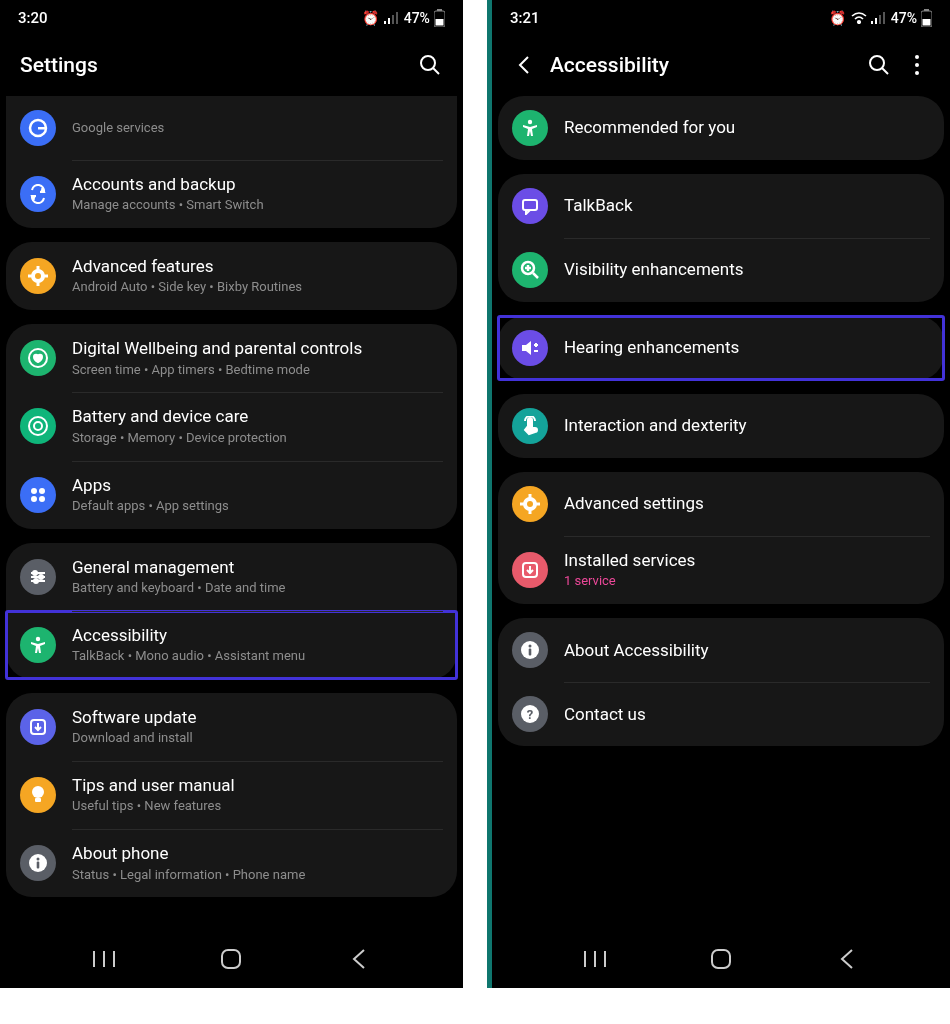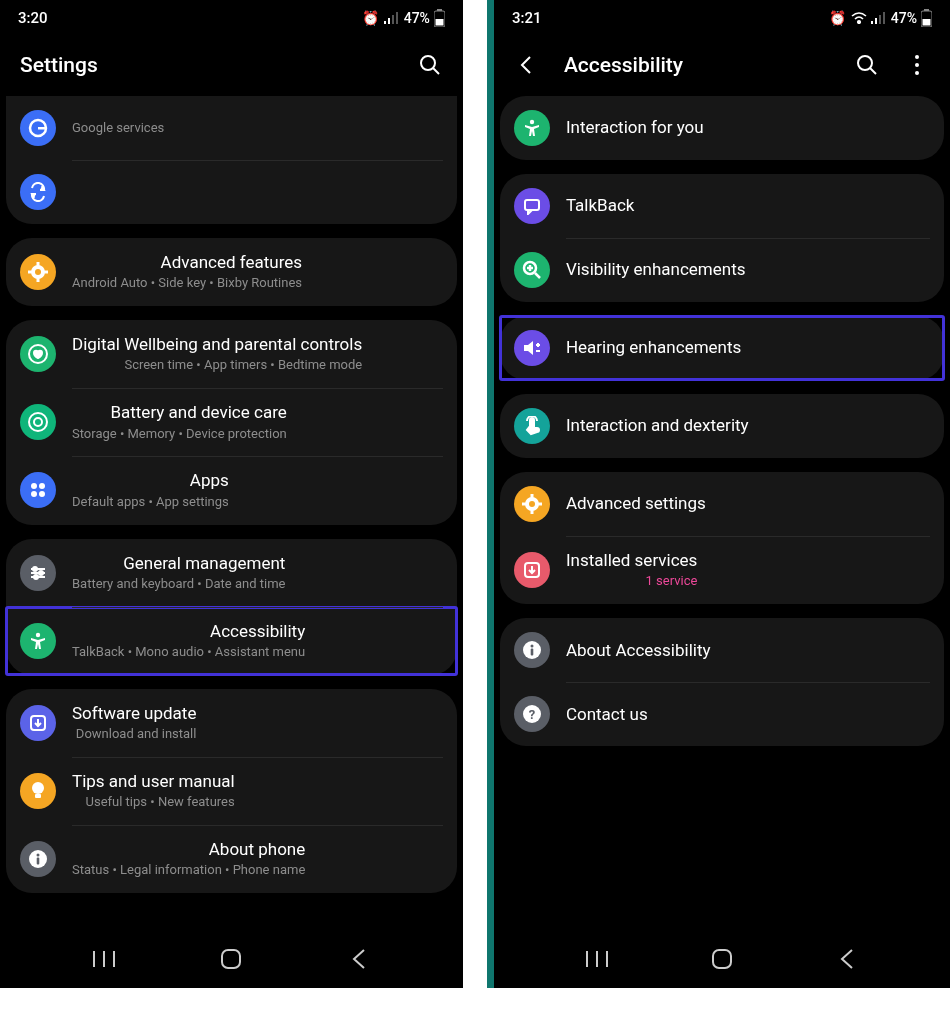--- a/index.html
+++ b/index.html
@@ -1,30 +1,30 @@
 <!DOCTYPE html>
 <html><head>
 <meta charset="utf-8">
 <style>
   * { margin:0; padding:0; box-sizing:border-box; font-family:-apple-system,Roboto,Arial,sans-serif; }
   body { background:#fff; display:flex; width:950px; height:1024px; }
   .phone { width:475px; height:988px; background:#000; color:#fff; display:flex; flex-direction:column; position:relative; }
-  .phone + .phone { border-left:7px solid #0f766e;margin-left:24px; }
+  .phone + .phone { border-left:5px solid #0f766e;margin-left:24px; }
   .status-bar { height:36px; display:flex; align-items:center; justify-content:space-between; padding:0 18px; font-size:15px; font-weight:500; }
   .status-right { display:flex; align-items:center; gap:4px; font-size:14px; }
-  .header { display:flex; align-items:center; padding:16px 20px 18px; gap:24px; }
+  .header { display:flex; align-items:center; padding:16px 20px 18px; gap:12px; }
   .header h1 { font-size:21px; font-weight:500; flex:1; }
   .header-icon { width:26px; height:26px; display:flex; align-items:center; justify-content:center; }
   .content { flex:1; overflow:hidden; padding:0 6px; }
   .group { background:#171717; border-radius:26px; margin-bottom:14px; padding:0 0; }
   .group.first-cut { border-top-left-radius:0; border-top-right-radius:0; }
   .row { display:flex; align-items:center; padding:14px 14px; gap:16px; position:relative; }
   .row + .row::before { content:""; position:absolute; top:0; left:66px; right:14px; height:1px; background:#2a2a2a; }
   .icon-circle { width:36px; height:36px; border-radius:50%; display:flex; align-items:center; justify-content:center; flex-shrink:0; font-size:18px; }
-  .row-text { display:flex; flex-direction:column; gap:2px; min-width:0;align-items:flex-end; }
+  .row-text { display:flex; flex-direction:column; gap:2px; min-width:0; }
   .row-title { font-size:17px; color:#fff; line-height:1.25; }
   .row-sub { font-size:13px; color:#8d8d8d; line-height:1.3; }
   .row-sub.link { color:#ec4899; }
   .highlight { outline:3px solid #4232d8; outline-offset:-2px; border-radius:2px; }
   .navbar { height:58px; display:flex; align-items:center; justify-content:space-around; padding:0 40px; }
   .nav-btn { width:40px; height:40px; display:flex; align-items:center; justify-content:center; }
   svg { display:block; }
 </style>
 </head>
 <body>
@@ -76,20 +76,24 @@
         </div>
         <div class="row">
           <div class="icon-circle" style="background: rgb(59, 110, 246);">
             <svg width="20" height="20" viewBox="0 0 20 20" fill="none" stroke="#fff" stroke-width="2">
               <path d="M4 6 A6 6 0 0 1 16 8"></path>
               <path d="M16 14 A6 6 0 0 1 4 12"></path>
               <polyline points="14,4 16,8 12,8" fill="#fff"></polyline>
               <polyline points="6,16 4,12 8,12" fill="#fff"></polyline>
             </svg>
           </div>
+          <div class="row-text">
+            <div class="row-title">Accounts and backup</div>
+            <div class="row-sub">Manage accounts  •  Smart Switch</div>
+          </div>
         </div>
       </div>
       <div class="group">
         <div class="row">
           <div class="icon-circle" style="background: rgb(245, 166, 35);">
             <svg width="20" height="20" viewBox="0 0 20 20" fill="#fff">
               <circle cx="10" cy="10" r="7"></circle>
               <circle cx="10" cy="10" r="3" fill="#f5a623"></circle>
               <g stroke="#fff" stroke-width="3">
                 <line x1="10" y1="0" x2="10" y2="4"></line>
@@ -291,21 +295,21 @@
   <div class="content" id="right-content">
       <div class="group">
         <div class="row">
           <div class="icon-circle" style="background: rgb(29, 180, 111);">
             <svg width="20" height="20" viewBox="0 0 20 20" fill="#fff">
               <circle cx="10" cy="4" r="2.2"></circle>
               <path d="M3 7 L10 9 L17 7 L17 9 L12 11 L13 18 L11 18 L10 13 L9 18 L7 18 L8 11 L3 9 Z"></path>
             </svg>
           </div>
           <div class="row-text">
-            <div class="row-title">Interaction for you</div>
+            <div class="row-title">Recommended for you</div>
           </div>
         </div>
       </div>
       <div class="group">
         <div class="row">
           <div class="icon-circle" style="background: rgb(107, 77, 230);">
             <svg width="18" height="18" viewBox="0 0 18 18" fill="none" stroke="#fff" stroke-width="2">
               <rect x="2" y="3" width="14" height="10" rx="2"></rect>
               <polyline points="5,13 5,17 9,13"></polyline>
             </svg>

